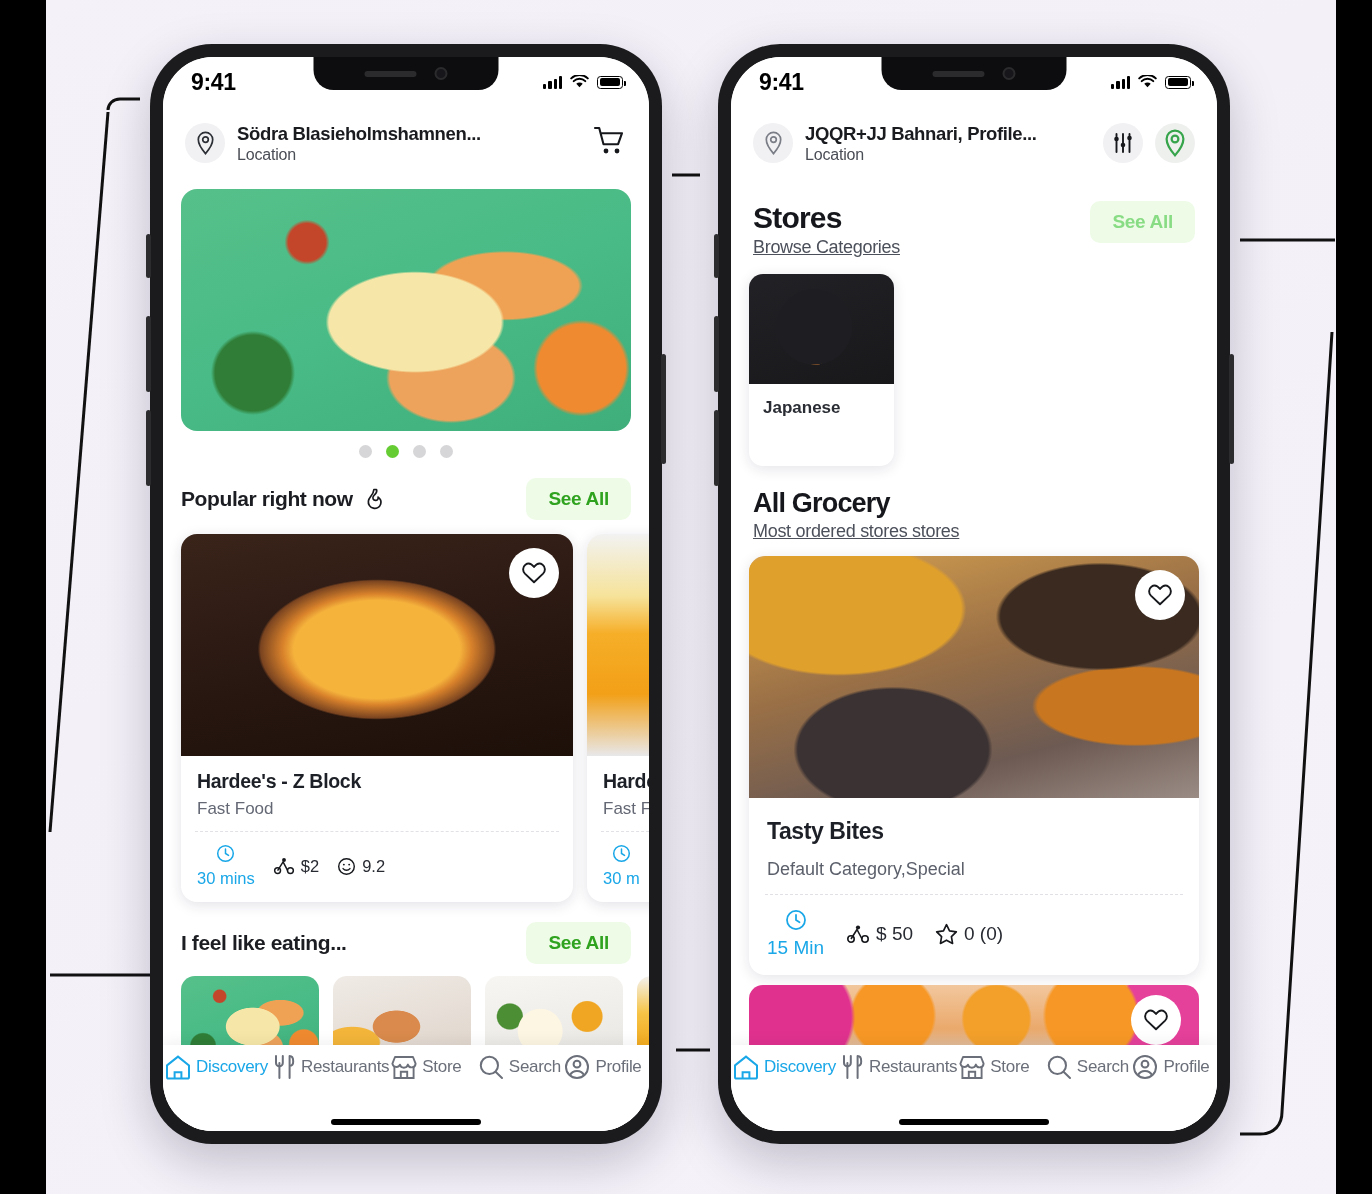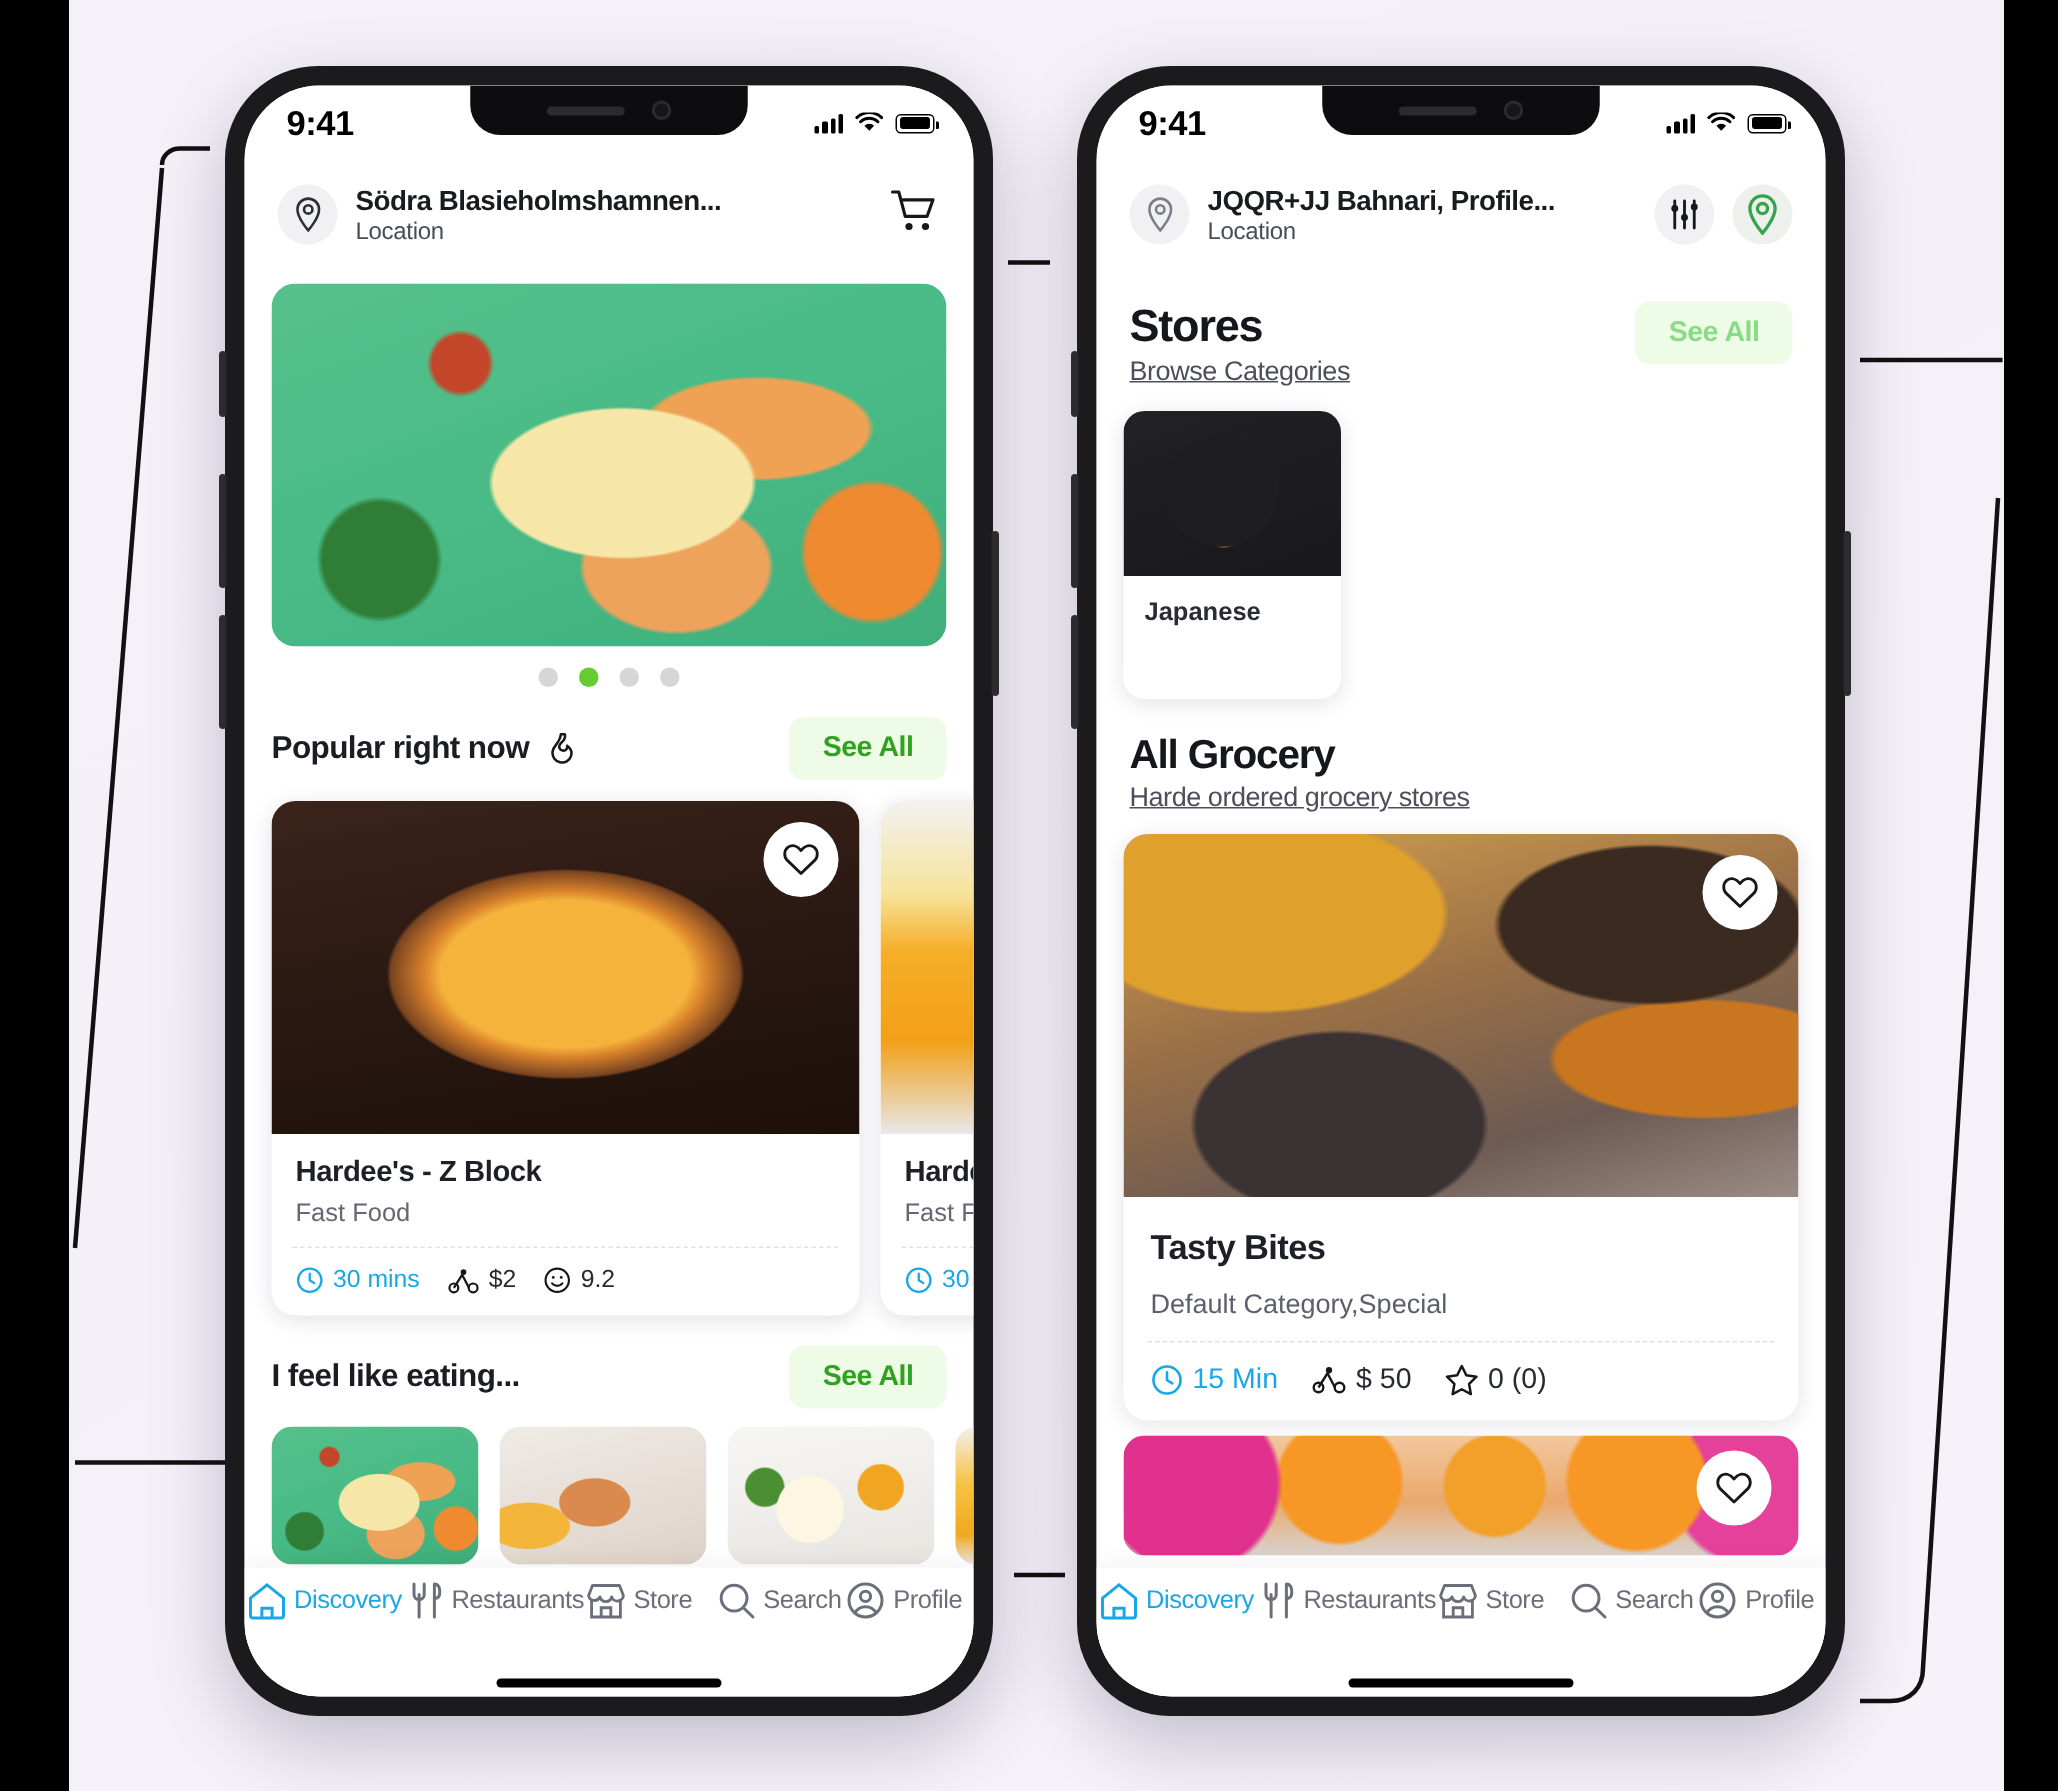--- a/index.html
+++ b/index.html
@@ -97,21 +97,21 @@
            box-shadow:0 3px 14px rgba(30,20,60,.13); overflow:hidden; }
   .rcard .pic { height:222px; position:relative; }
   .heart { position:absolute; top:14px; right:14px; width:50px; height:50px; border-radius:50%;
            background:#fff; display:flex; align-items:center; justify-content:center; }
   .rcard .meta { padding:14px 16px 0; }
   .rcard .name { font-size:19.5px; font-weight:700; color:#1d2027; letter-spacing:-.3px; }
   .rcard .cat { font-size:17px; color:#646874; margin-top:6px; }
   .rcard .rule { border-top:1.5px dashed #e2e2e6; margin:12px 14px 0; }
   .rcard .stats { display:flex; align-items:center; gap:18px; padding:12px 16px 14px; }
   .stat { display:flex; align-items:center; gap:6px; font-size:16.5px; color:#272a31; white-space:nowrap; }
-  .stat.time { color:#1aa7e8; }
+  .stat.time { color:#1aa7e8;flex-direction:column; }
 
   
   .eat-row { display:flex; gap:14px; padding:12px 0 0 18px; }
   .eat { flex:0 0 138px; height:92px; border-radius:14px; overflow:hidden; }
 
   
   .big-head { padding:18px 22px 0; display:flex; align-items:flex-start; justify-content:space-between; }
   .big-title { font-size:30px; font-weight:700; color:#15171c; letter-spacing:-.8px; }
   .big-sub { font-size:18px; color:#4c505a; margin-top:2px; letter-spacing:-.3px;text-decoration:underline; }
   .cat-card { margin:16px 0 0 18px; width:145px; border-radius:14px; background:#fff;
@@ -457,21 +457,21 @@
         </div>
 
         <div class="cat-card">
           <div class="pic img-sushi"></div>
           <div class="nm">Japanese</div>
         </div>
 
         <div class="big-head" style="padding-top:22px;">
           <div>
             <div class="big-title" style="font-size:27px;">All Grocery</div>
-            <div class="big-sub">Harde ordered grocery stores</div>
+            <div class="big-sub">Most ordered stores stores</div>
           </div>
         </div>
 
         <div class="scard">
           <div class="pic img-rest">
             <div class="heart">
               <svg width="26" height="24" viewBox="0 0 26 24">
                 <path d="M13 21.3 3.9 12.6C1.4 10.1 1.6 5.9 4.4 3.8 6.8 2 10.2 2.5 13 6c2.8-3.5 6.2-4 8.6-2.2 2.8 2.1 3 6.3.5 8.8z" fill="none" stroke="#16181c" stroke-width="1.9" stroke-linejoin="round"></path>
               </svg>
             </div>

